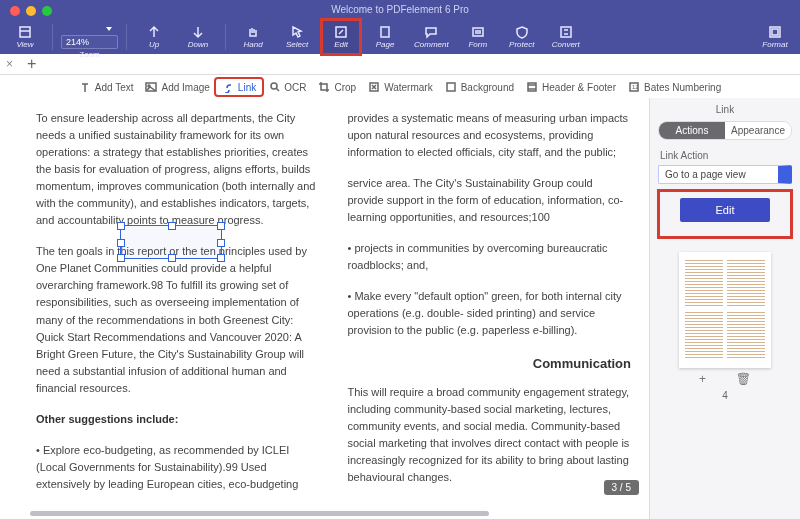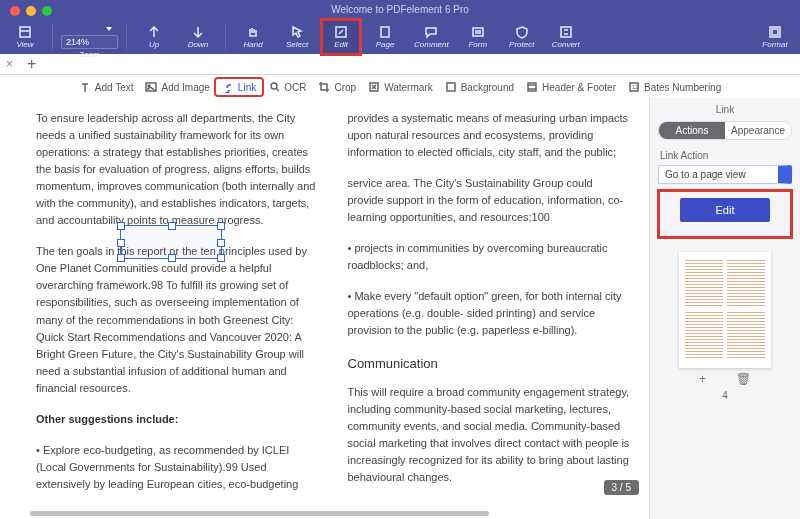--- a/index.html
+++ b/index.html
@@ -43,21 +43,21 @@
   .sec-item{display:flex;align-items:center;gap:4px;padding:2px 6px;border-radius:2px;}
   .sec-item svg{width:12px;height:12px;stroke:#666;fill:none;stroke-width:1.5;}
   .sec-item.active{color:#2b5bd7;}
   .sec-item.active svg{stroke:#2b5bd7;}
   .sec-item.red-box{outline:2px solid var(--red);outline-offset:0;}
   
   .workspace{position:absolute;top:98px;left:0;right:0;bottom:0;display:flex;}
   .doc-area{flex:1;position:relative;background:var(--doc-bg);overflow:hidden;}
   .doc-content{position:absolute;inset:0;padding:12px 18px 20px 36px;columns:2;column-gap:28px;font-size:11px;line-height:1.55;color:#444;}
   .doc-content p{margin:0 0 14px 0;}
-  .doc-content h3{font-size:13px;font-weight:normal;color:#333;margin:6px 0 10px;}
+  .doc-content h3{font-size:13px;font-weight:bold;color:#333;margin:6px 0 10px;text-align:right;}
   .doc-content b{color:#333;}
   .link-sel{position:absolute;border:1px solid #2f63e0;background:rgba(80,120,240,.05);}
   .link-sel .h{position:absolute;width:6px;height:6px;background:#fff;border:1px solid #2f63e0;}
   .link-sel .h.tl{top:-4px;left:-4px;} .link-sel .h.tm{top:-4px;left:50%;margin-left:-3px;} .link-sel .h.tr{top:-4px;right:-4px;}
   .link-sel .h.ml{top:50%;left:-4px;margin-top:-3px;} .link-sel .h.mr{top:50%;right:-4px;margin-top:-3px;}
   .link-sel .h.bl{bottom:-4px;left:-4px;} .link-sel .h.bm{bottom:-4px;left:50%;margin-left:-3px;} .link-sel .h.br{bottom:-4px;right:-4px;}
   .page-counter{position:absolute;right:10px;bottom:24px;background:rgba(60,60,60,.75);color:#fff;font-size:10px;padding:2px 8px;border-radius:3px;}
   .h-scroll{position:absolute;left:30px;right:160px;bottom:3px;height:5px;background:#bfbfc5;border-radius:3px;}
   
   .right-panel{width:150px;background:var(--panel-bg);border-left:1px solid var(--panel-border);display:flex;flex-direction:column;font-size:10px;color:#555;}

